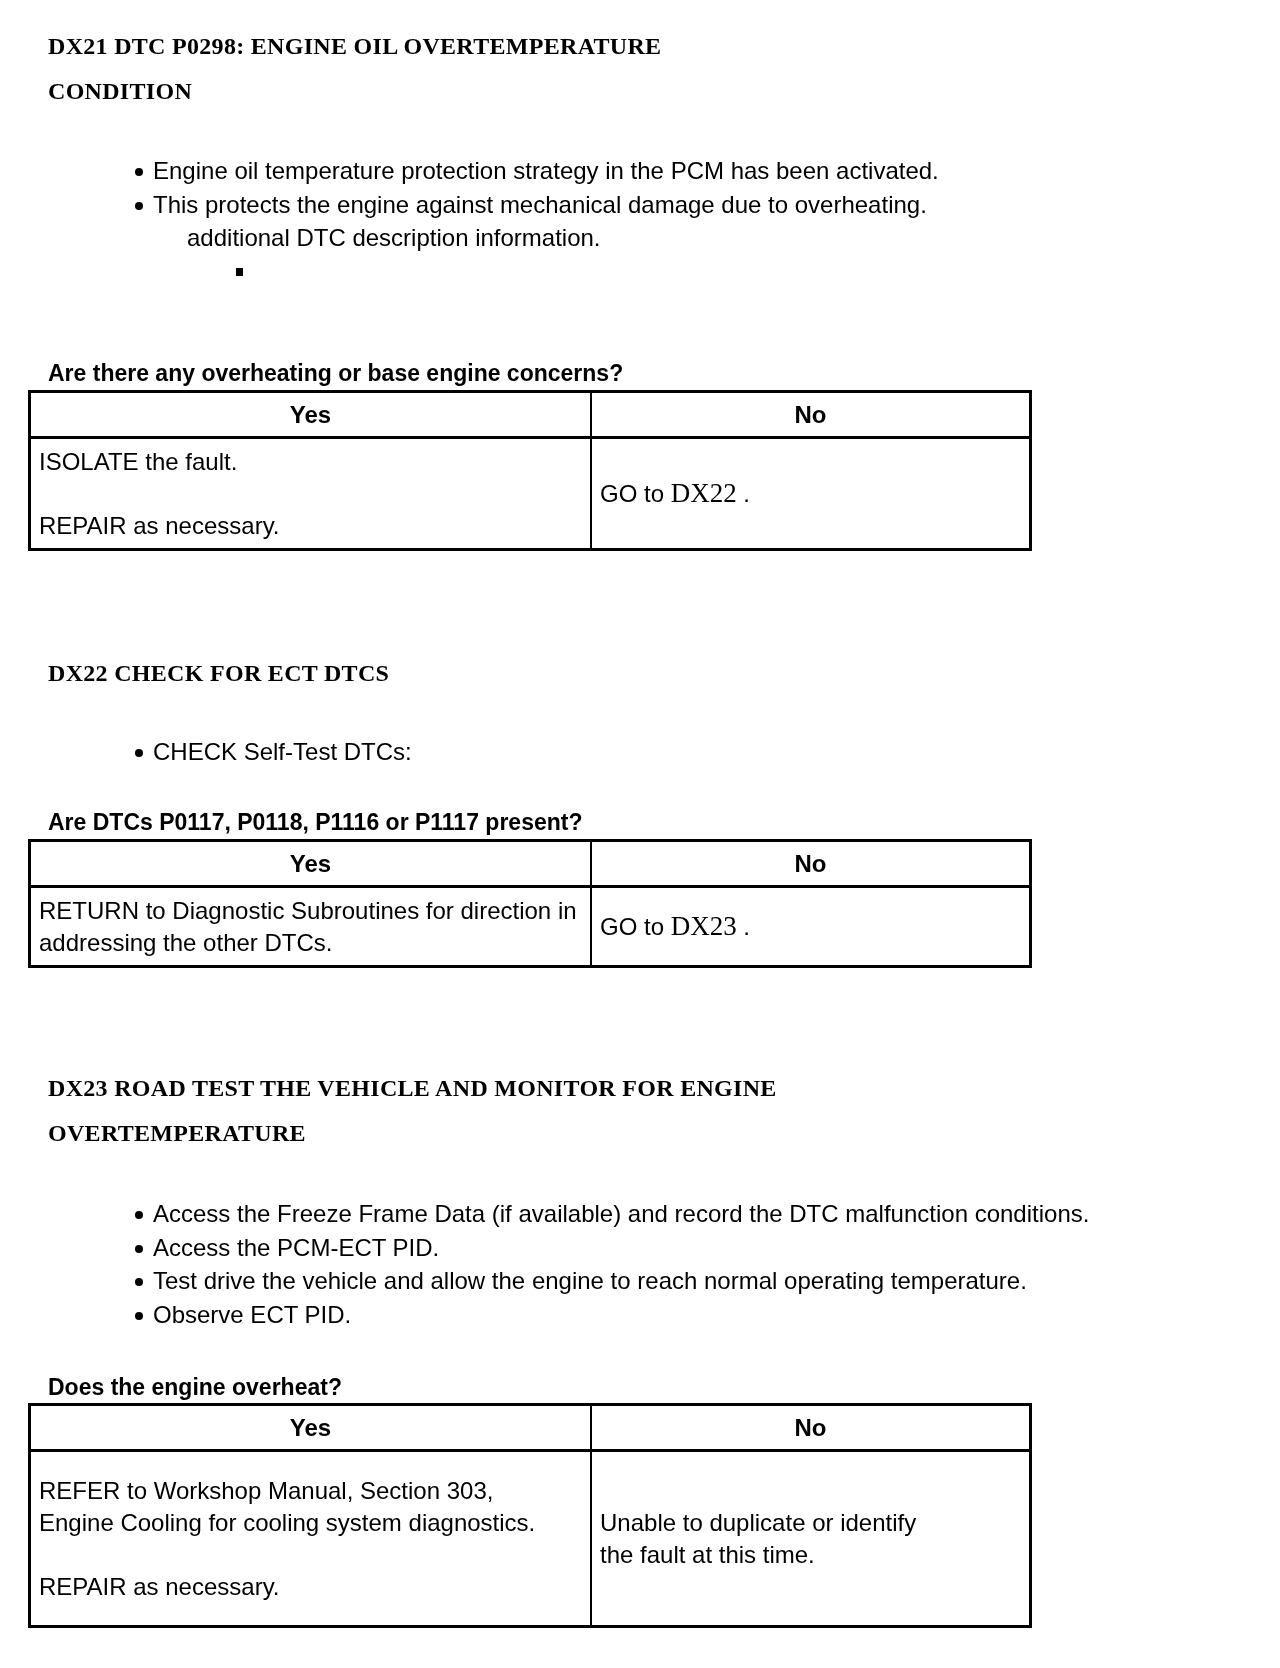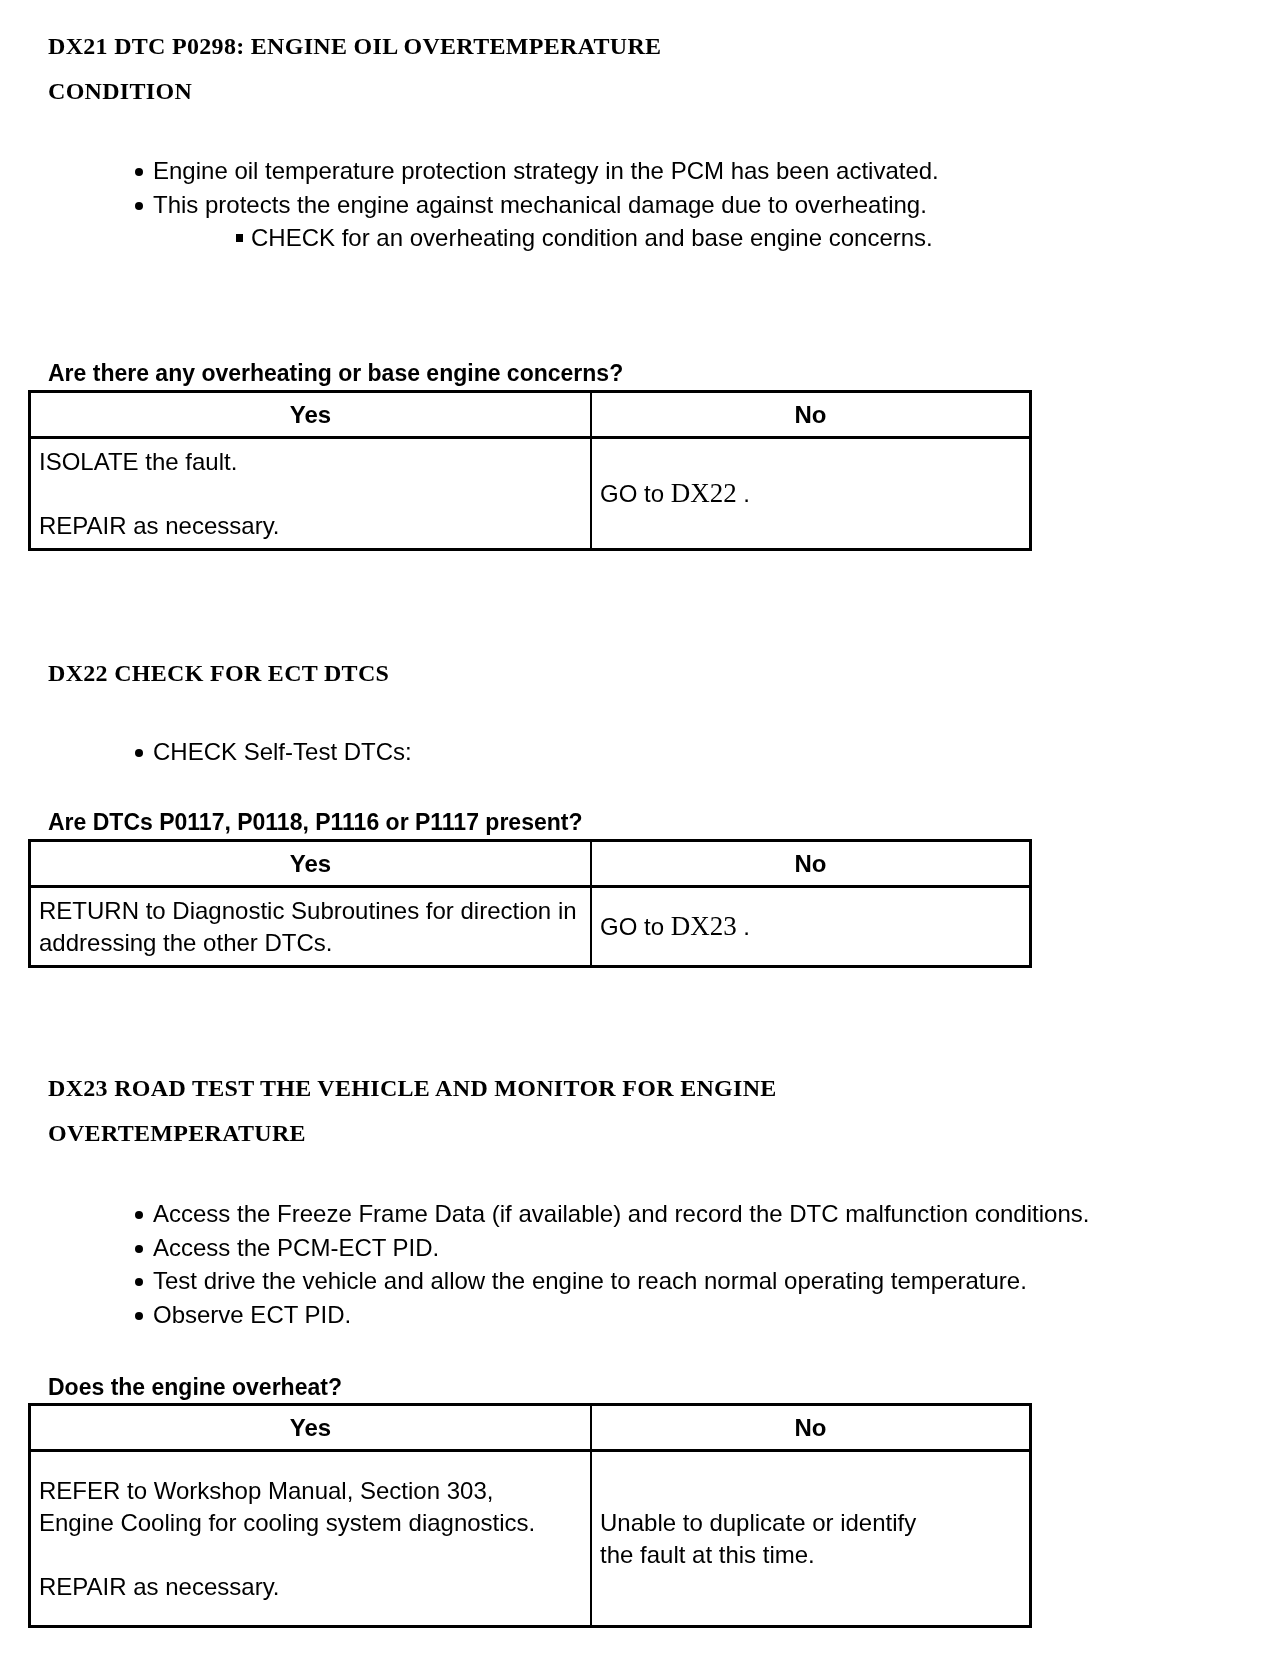--- a/index.html
+++ b/index.html
@@ -49,21 +49,22 @@
 <body>
 
 <h1 class="h1" style="top:24px;">
   <span class="para">DX21 DTC P0298: ENGINE OIL OVERTEMPERATURE</span>
   <span class="para">CONDITION</span>
 </h1>
 
 <ul class="bullets" style="top:154px;">
   <li><span class="dot"></span><span>Engine oil temperature protection strategy in the PCM has been activated.</span></li>
   <li><span class="dot"></span><span>This protects the engine against mechanical damage due to overheating.</span></li>
-  <li class="sub"><span class="sq"></span><span>CHECK for an overheating condition and base engine concerns.</span></li>
+  <li class="cont"><span>additional DTC description information.</span></li>
+  <li class="sub"><span class="sq"></span></li>
 </ul>
 
 <div class="question" style="top:360px;">Are there any overheating or base engine concerns?</div>
 
 <table class="dt" style="top:390px;">
   <thead>
     <tr style="height:46px;">
       <th class="col-yes">Yes</th>
       <th>No</th>
     </tr>

